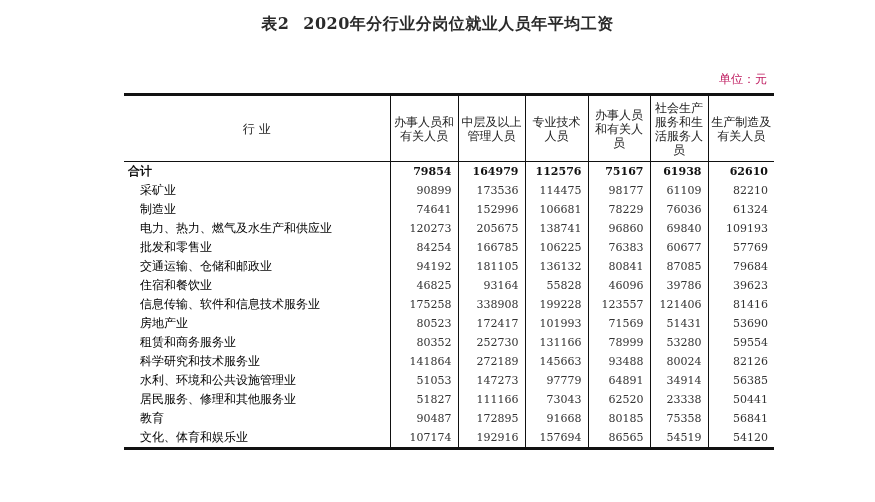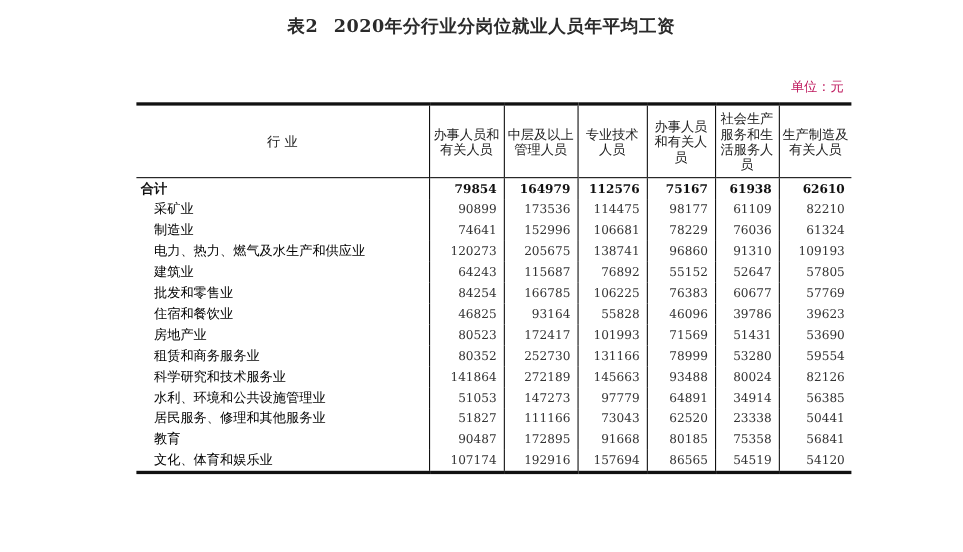--- a/index.html
+++ b/index.html
@@ -75,49 +75,58 @@
         <td class="col-n">78229</td>
         <td class="col-n">76036</td>
         <td class="col-n">61324</td>
       </tr>
       <tr>
         <td class="ind" style="border-right: 1.2px solid rgb(17, 17, 17);">电力、热力、燃气及水生产和供应业</td>
         <td>120273</td>
         <td class="col-n">205675</td>
         <td class="col-n">138741</td>
         <td class="col-n">96860</td>
-        <td class="col-n">91310</td>
+        <td class="col-n">69840</td>
         <td class="col-n">109193</td>
-      </tr>
-      <tr>
-        <td class="ind" style="border-right: 1.2px solid rgb(17, 17, 17);">建筑业</td>
-        <td>64243</td>
-        <td class="col-n">115687</td>
-        <td class="col-n">76892</td>
-        <td class="col-n">55152</td>
-        <td class="col-n">52647</td>
-        <td class="col-n">57805</td>
       </tr>
       <tr>
         <td class="ind" style="border-right: 1.2px solid rgb(17, 17, 17);">批发和零售业</td>
         <td>84254</td>
         <td class="col-n">166785</td>
         <td class="col-n">106225</td>
         <td class="col-n">76383</td>
         <td class="col-n">60677</td>
         <td class="col-n">57769</td>
       </tr>
       <tr>
+        <td class="ind" style="border-right: 1.2px solid rgb(17, 17, 17);">交通运输、仓储和邮政业</td>
+        <td>94192</td>
+        <td class="col-n">181105</td>
+        <td class="col-n">136132</td>
+        <td class="col-n">80841</td>
+        <td class="col-n">87085</td>
+        <td class="col-n">79684</td>
+      </tr>
+      <tr>
         <td class="ind" style="border-right: 1.2px solid rgb(17, 17, 17);">住宿和餐饮业</td>
         <td>46825</td>
         <td class="col-n">93164</td>
         <td class="col-n">55828</td>
         <td class="col-n">46096</td>
         <td class="col-n">39786</td>
         <td class="col-n">39623</td>
+      </tr>
+      <tr>
+        <td class="ind" style="border-right: 1.2px solid rgb(17, 17, 17);">信息传输、软件和信息技术服务业</td>
+        <td>175258</td>
+        <td class="col-n">338908</td>
+        <td class="col-n">199228</td>
+        <td class="col-n">123557</td>
+        <td class="col-n">121406</td>
+        <td class="col-n">81416</td>
       </tr>
       <tr>
         <td class="ind" style="border-right: 1.2px solid rgb(17, 17, 17);">房地产业</td>
         <td>80523</td>
         <td class="col-n">172417</td>
         <td class="col-n">101993</td>
         <td class="col-n">71569</td>
         <td class="col-n">51431</td>
         <td class="col-n">53690</td>
       </tr>

